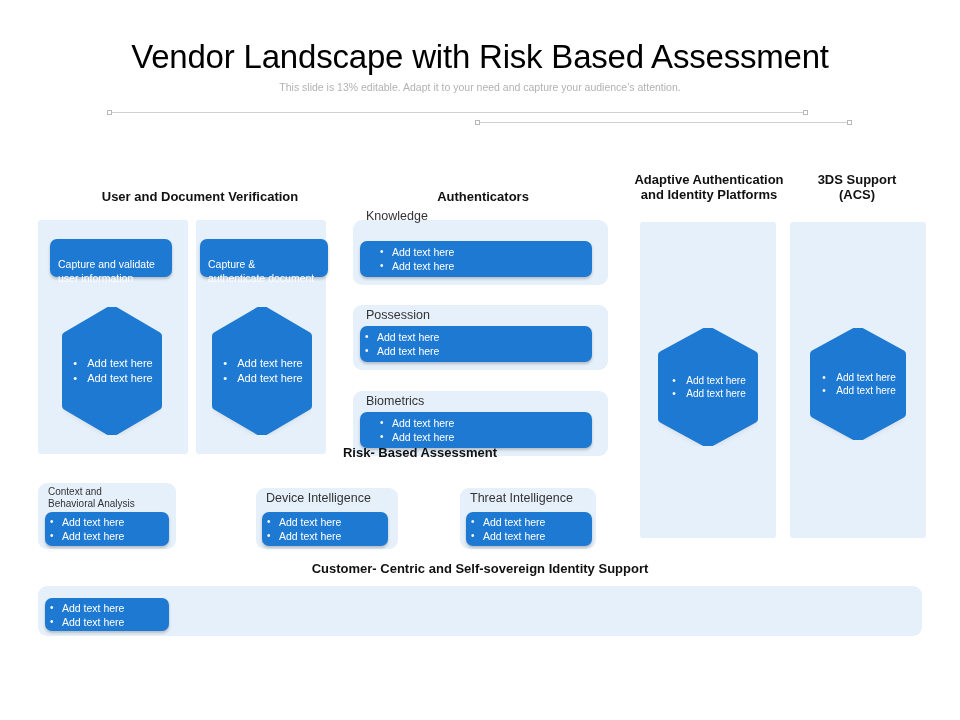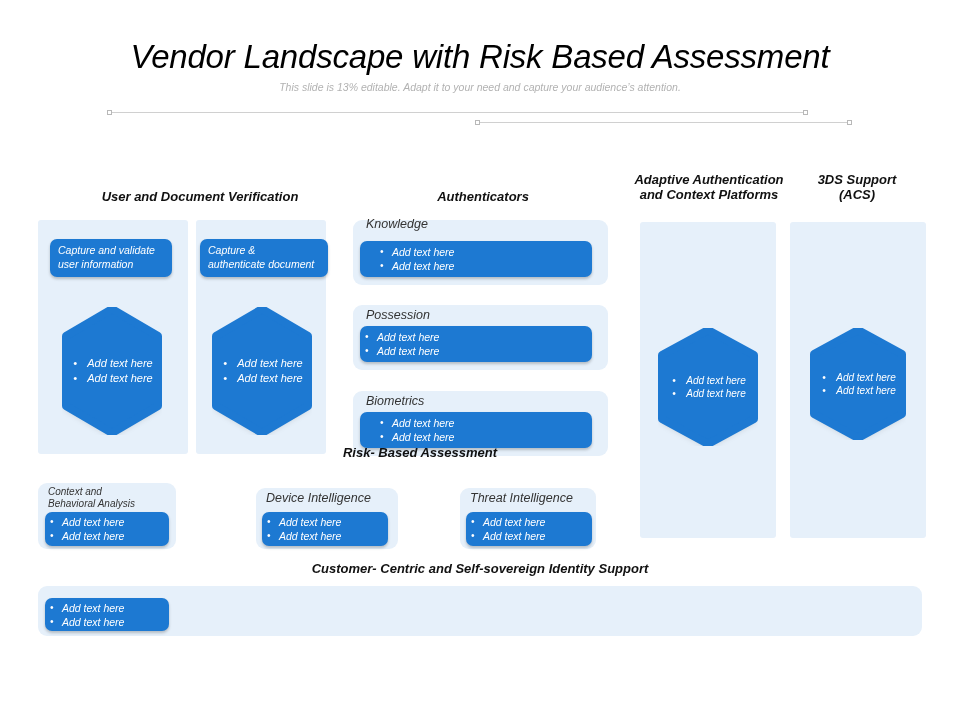--- a/index.html
+++ b/index.html
@@ -12,21 +12,20 @@
     height: 720px;
     font-family: "Liberation Sans", sans-serif;
     color: #222222;
     overflow: hidden;
   }
   #slide {
     position: relative;
     width: 919px;
     height: 720px;
     background: #ffffff;
-    font-style: italic;
   }
 
   
   .title {
     position: absolute;
     left: 0;
     top: 38px;
     width: 960px;
     text-align: center;
     font-size: 33px;
@@ -94,21 +93,21 @@
     background: #1d79d2;
     border-radius: 7px;
     color: #ffffff;
     box-shadow: 0 2px 3px rgba(0,0,0,0.22);
     box-sizing: border-box;
   }
   .chip-text {
     font-size: 10.5px;
     line-height: 13.5px;
     color: #ffffff;
-    padding: 5px 8px;
+    padding: 19px 8px;
     white-space: pre-line;
   }
   .bullets {
     margin: 0;
     padding: 4px 0 0 0;
     list-style: none;
   }
   .bullets li {
     font-size: 10.5px;
     line-height: 14px;
@@ -192,21 +191,21 @@
   <div class="rule" style="left:110px; top:112px; width:695px;"></div>
   <div class="rule" style="left:478px; top:122px; width:372px;"></div>
   <div class="handle" style="left:107px; top:110px;"></div>
   <div class="handle" style="left:803px; top:110px;"></div>
   <div class="handle" style="left:475px; top:120px;"></div>
   <div class="handle" style="left:847px; top:120px;"></div>
 
   <div class="col-head" style="left:358px; top:189px; width:250px;">Authenticators</div>
   <div class="col-head" style="left:38px; top:189px; width:324px;">User and Document Verification</div>
   <div class="col-head" style="left:620px; top:172px; width:178px; white-space:pre-line;">Adaptive Authentication
-and Context Platforms</div>
+and Identity Platforms</div>
   <div class="col-head" style="left:795px; top:172px; width:124px; white-space:pre-line;">3DS Support
 (ACS)</div>
 
   <div class="panel" style="left:38px; top:220px; width:150px; height:234px;"></div>
   <div class="panel" style="left:196px; top:220px; width:130px; height:234px;"></div>
 
   <div class="chip" style="left:50px; top:239px; width:122px; height:38px;">
     <div class="chip-text">Capture and validate
 user information</div>
   </div>
@@ -246,21 +245,21 @@
     </svg>
     <div class="hex-bullets">
       <ul>
         <li>Add text here</li>
         <li>Add text here</li>
       </ul>
     </div>
   </div>
 
   <div class="panel panel-rounded" style="left:353px; top:220px; width:255px; height:65px;"></div>
-  <div class="card-label" style="left:366px; top:217px;">Knowledge</div>
+  <div class="card-label" style="left:366px; top:209px;">Knowledge</div>
   <div class="chip" style="left:360px; top:241px; width:232px; height:36px;">
     <ul class="bullets indent">
       <li>Add text here</li>
       <li>Add text here</li>
     </ul>
   </div>
 
   <div class="panel panel-rounded" style="left:353px; top:305px; width:255px; height:65px;"></div>
   <div class="card-label" style="left:366px; top:308px;">Possession</div>
   <div class="chip" style="left:360px; top:326px; width:232px; height:36px;">

